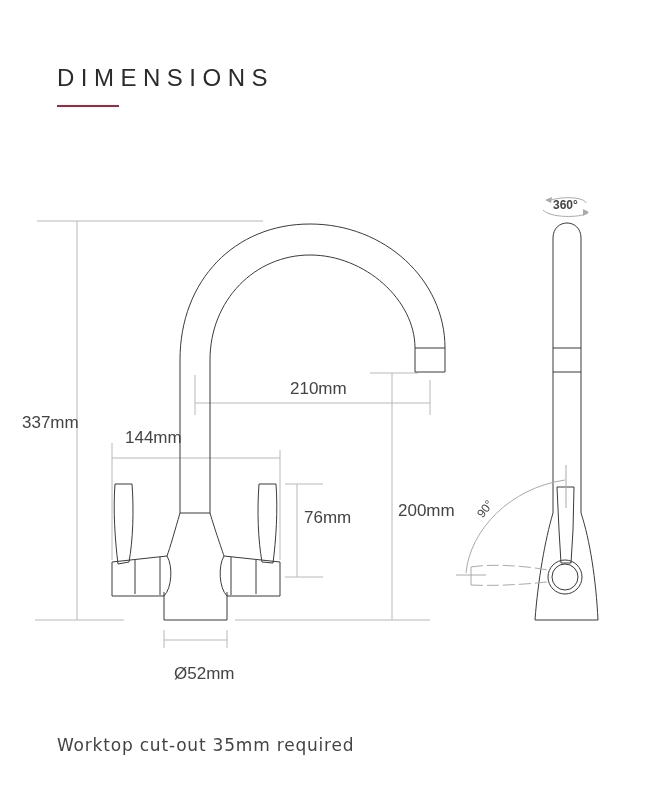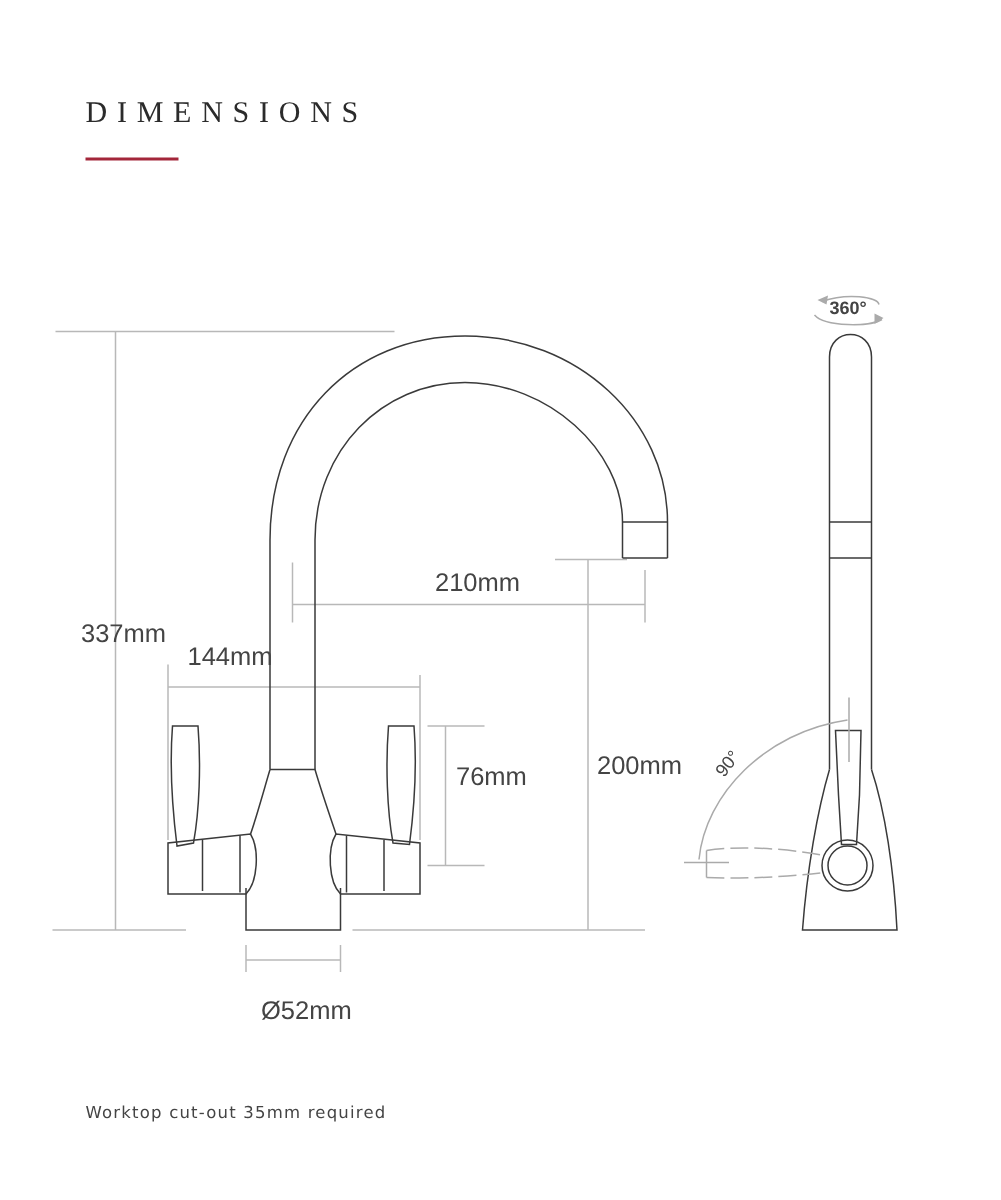--- a/index.html
+++ b/index.html
@@ -1,21 +1,21 @@
 <!DOCTYPE html>
 <html><head>
 <meta charset="utf-8">
 <style>
   html, body { margin: 0; padding: 0; background: #ffffff; }
   body { width: 667px; height: 800px; position: relative; overflow: hidden; font-family: "DejaVu Sans", sans-serif; }
-  .title { position: absolute; left: 57px; top: 64px; font-size: 20px; letter-spacing: 6.5px; color: #2b2b2b; font-weight: 300; font-family: Liberation Serif, serif; }
+  .title { position: absolute; left: 57px; top: 64px; font-size: 24px; letter-spacing: 6.5px; color: #2b2b2b; font-weight: 300; font-family: Liberation Sans, sans-serif; }
   .title-rule { position: absolute; left: 57px; top: 105px; width: 62px; height: 2px; background: #a3263a; }
   svg.drawing { position: absolute; left: 0; top: 0; }
   .dim-label { position: absolute; font-size: 17px; color: #444; font-family: "Liberation Sans", sans-serif; white-space: nowrap; }
-  .footer { position: absolute; left: 57px; top: 735px; font-size: 11px; color: #444; letter-spacing: 0.8px; font-family: "DejaVu Sans", sans-serif; }
+  .footer { position: absolute; left: 57px; top: 735px; font-size: 17px; color: #444; letter-spacing: 0.8px; font-family: "DejaVu Sans", sans-serif; }
   .angle-label { position: absolute; font-size: 12px; color: #444; font-family: "Liberation Sans", sans-serif; }
 </style>
 </head>
 <body>
 
 <div class="title">DIMENSIONS</div>
 <div class="title-rule"></div>
 
 <svg class="drawing" width="667" height="800" viewBox="0 0 667 800">
 
@@ -90,21 +90,21 @@
     <polygon points="589,212 583,216 583,209" fill="#aaaaaa" stroke="none"></polygon>
     <path d="M466,573 C470,530 510,488 565,480"></path>
     <line x1="566" y1="465" x2="566" y2="508"></line>
     <line x1="456" y1="575" x2="486" y2="575"></line>
     <path d="M471,567 C490,564 520,565 548,570" stroke-dasharray="12,4"></path>
     <path d="M471,585 C490,586 520,585 547,582" stroke-dasharray="12,4"></path>
     <line x1="471" y1="567" x2="471" y2="585"></line>
   </g>
 </svg>
 
-<div class="dim-label" style="left:22px; top:413px;margin-left:32px;">337mm</div>
+<div class="dim-label" style="left:22px; top:413px;">337mm</div>
 <div class="dim-label" style="left:290px; top:379px;">210mm</div>
 <div class="dim-label" style="left:125px; top:428px;">144mm</div>
 <div class="dim-label" style="left:304px; top:508px;">76mm</div>
 <div class="dim-label" style="left:398px; top:501px;">200mm</div>
 <div class="dim-label" style="left:174px; top:664px;">Ø52mm</div>
 
 <div class="angle-label" style="left:553px; top:198px;font-weight:bold;">360°</div>
 <div class="angle-label" style="left:476px; top:502px; transform: rotate(-52deg);">90°</div>
 
 <div class="footer">Worktop cut-out 35mm required</div>

